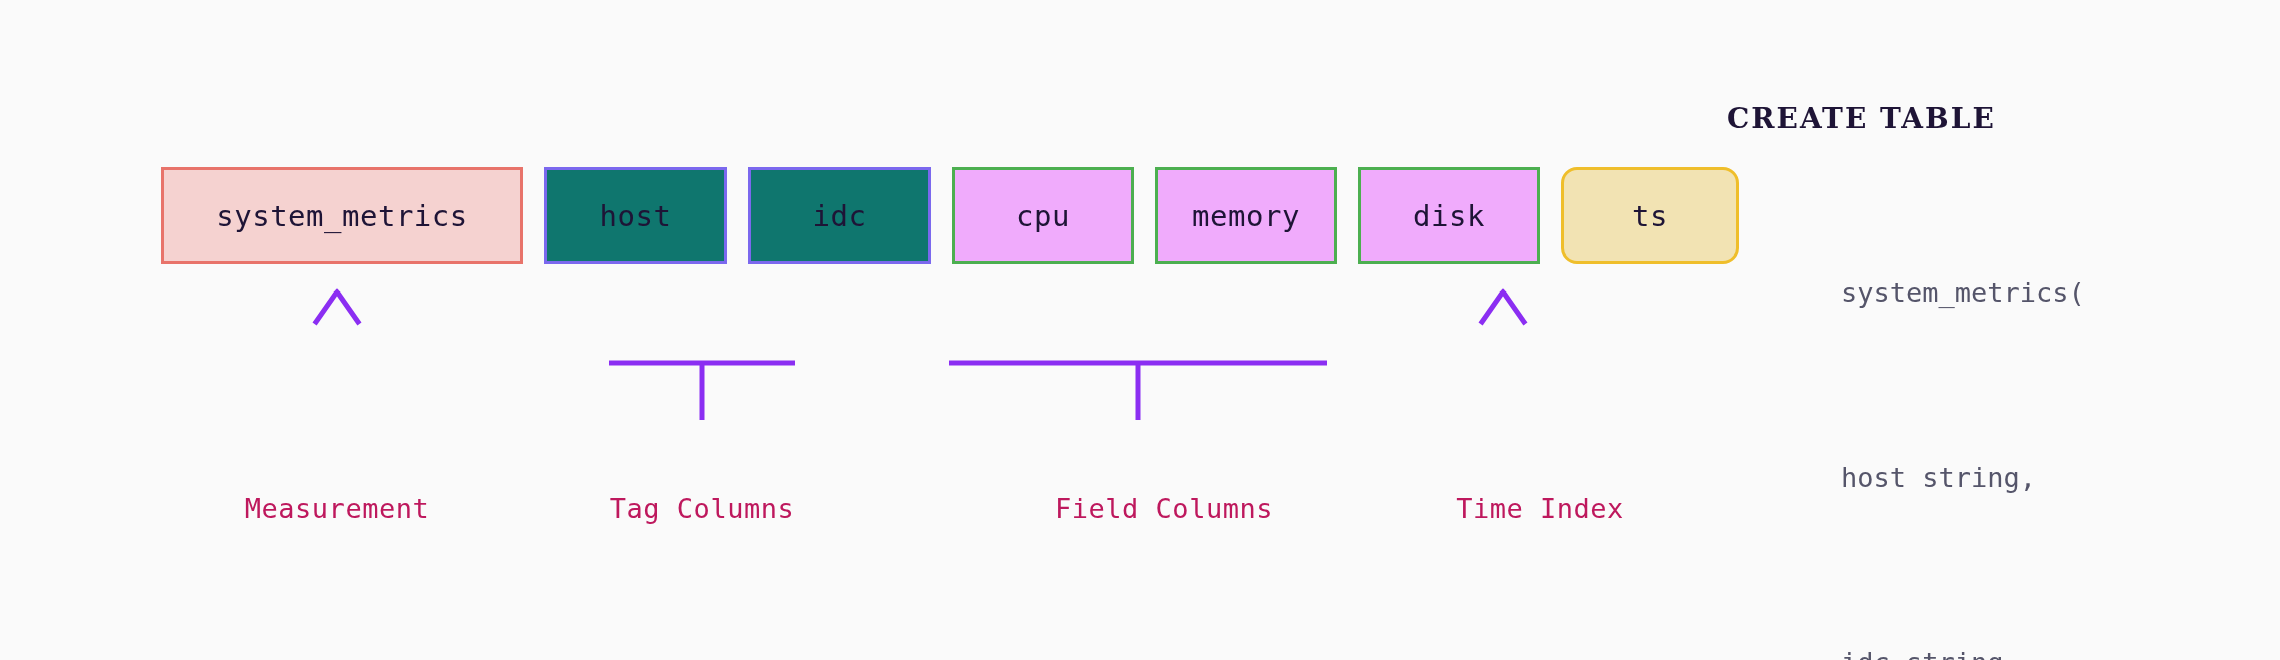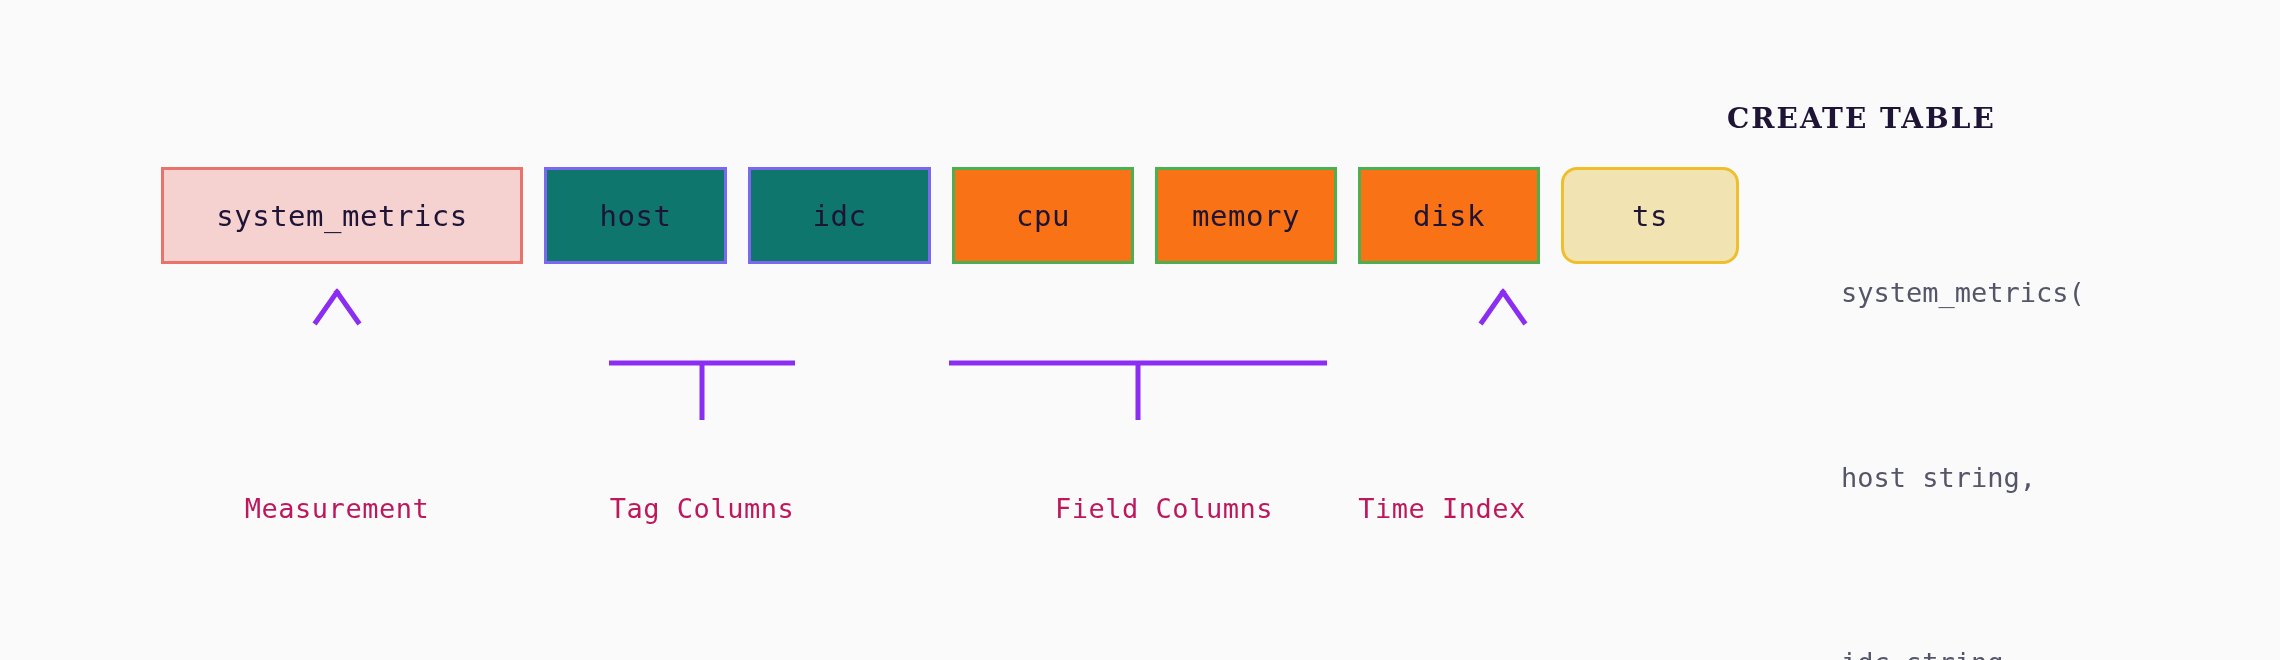--- a/index.html
+++ b/index.html
@@ -56,21 +56,21 @@
     z-index: 4;
   }
   .cell-tag {
     width: 183px;
     background: #0f766e;
     border-color: #7B68EE;
     z-index: 3;
   }
   .cell-field {
     width: 182px;
-    background: #f97316;
+    background: #f0abfc;
     border-color: #4CAF50;
     z-index: 2;
   }
   .cell-time {
     width: 178px;
     background: #F2E3B3;
     border-color: #EFBE2B;
     z-index: 1;
     border-radius: 16px;
   }
@@ -93,21 +93,21 @@
     color: #be185d;
     letter-spacing: 0.5px;
     white-space: nowrap;
     transform: translateX(-50%);
     top: 455px;
     margin-top: 38px;
   }
   .caption-measurement { left: 337px; }
   .caption-tag        { left: 702px; }
   .caption-field      { left: 1164px; }
-  .caption-time       { left: 1442px; }
+  .caption-time       { left: 1540px; }
 
   
   .sql-panel {
     position: absolute;
     left: 1711px;
     top: 102px;
     width: 520px;
   }
   .sql-heading {
     font-family: "DejaVu Serif", serif;

